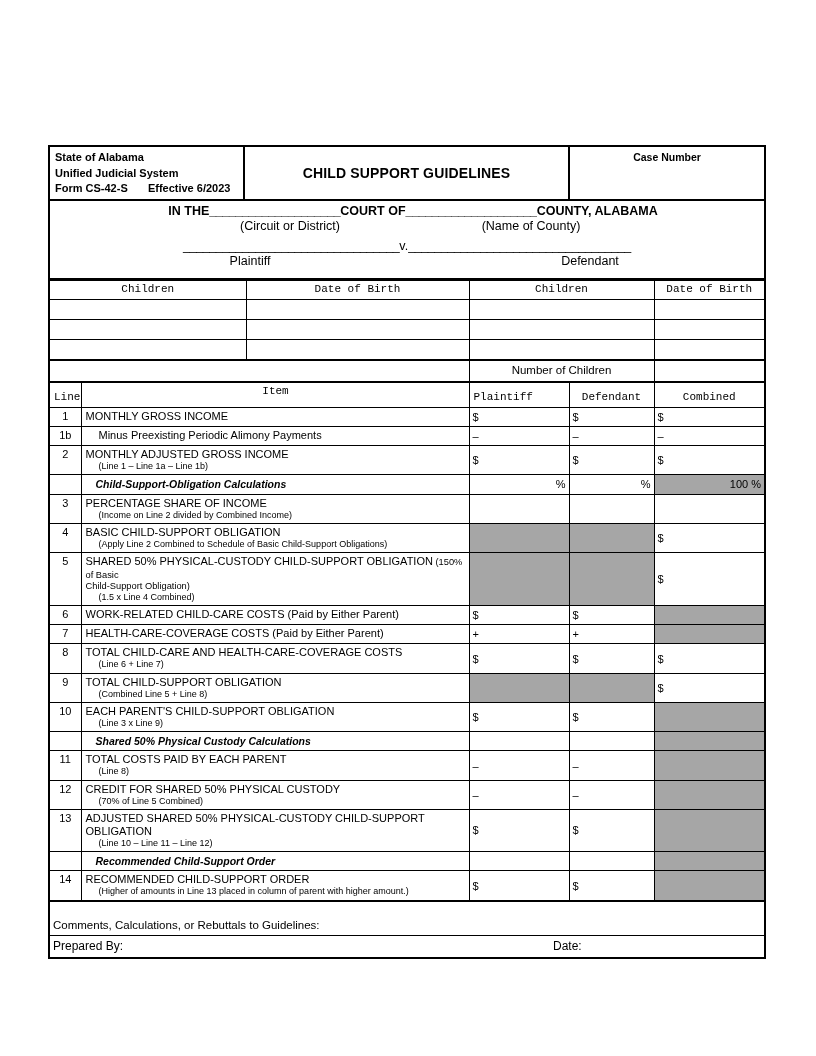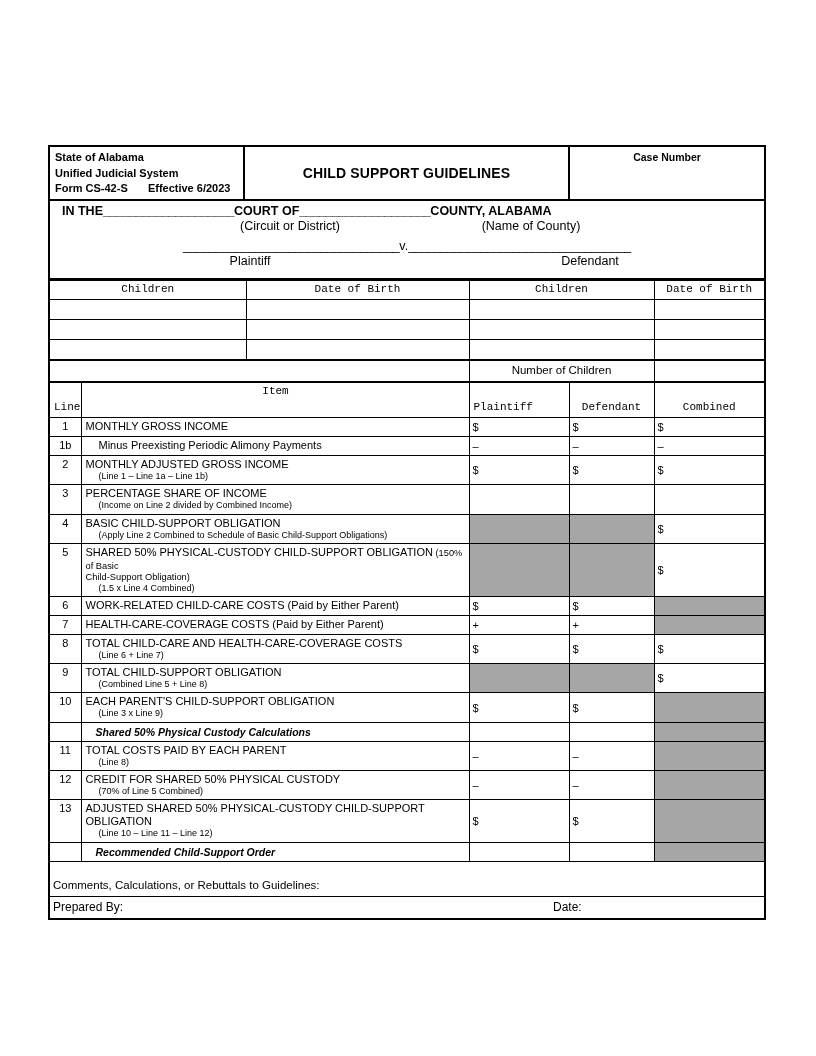--- a/index.html
+++ b/index.html
@@ -59,21 +59,21 @@
     text-align: center;
     font-weight: bold;
     font-size: 10.5px;
     padding-top: 4px;
     border-right: 2px solid #000;
     border-bottom: 2px solid #000;
     border-top: 2px solid #000;
   }
 
   .courtline {
-    text-align: left;
+    text-align: center;
     font-weight: bold;
     font-size: 12.5px;
     padding-top: 4px;
     white-space: nowrap;
     padding-left: 12px;
   }
   .courtsub {
     text-align: center;
     font-size: 12.5px;
     padding-bottom: 3px;
@@ -106,21 +106,21 @@
   .noc td {
     font-size: 11.5px;
     text-align: center;
     padding: 3px 0 4px 0;
   }
 
   
   .colhead td {
     text-align: center;
     font-size: 11px;
-    padding: 18px 0 3px 0;
+    padding: 8px 0 3px 0;
   }
   .colhead td.item { text-align: center; }
   .colhead td.line { text-align: left; padding-left: 4px; }
 
   td.lnum {
     text-align: center;
     font-size: 11px;
     padding-top: 2px;
   }
   td.item {
@@ -307,20 +307,27 @@
       <td class="lnum lft2">2</td>
       <td class="item">
         <span>MONTHLY ADJUSTED GROSS INCOME</span>
         <span class="sub">(Line 1 – Line 1a – Line 1b)</span>
       </td>
       <td class="val mid">$</td>
       <td class="val mid">$</td>
       <td class="val mid rgt2">$</td>
     </tr>
 
+    <tr>
+      <td class="lft2"></td>
+      <td class="sect">Child-Support-Obligation Calculations</td>
+      <td class="val r">%</td>
+      <td class="val r">%</td>
+      <td class="val r shade rgt2">100 %</td>
+    </tr>
 
     <tr>
       <td class="lnum lft2">3</td>
       <td class="item">
         <span>PERCENTAGE SHARE OF INCOME</span>
         <span class="sub">(Income on Line 2 divided by Combined Income)</span>
       </td>
       <td class="val"></td>
       <td class="val"></td>
       <td class="val rgt2"></td>
@@ -440,20 +447,30 @@
     </tr>
 
     <tr>
       <td class="lft2"></td>
       <td class="sect">Recommended Child-Support Order</td>
       <td class="val"></td>
       <td class="val"></td>
       <td class="val shade rgt2"></td>
     </tr>
 
+    <tr>
+      <td class="lnum lft2 botline">14</td>
+      <td class="item botline">
+        <span>RECOMMENDED CHILD-SUPPORT ORDER</span>
+        <span class="sub">(Higher of amounts in Line 13 placed in column of parent with higher amount.)</span>
+      </td>
+      <td class="val mid botline">$</td>
+      <td class="val mid botline">$</td>
+      <td class="val shade rgt2 botline"></td>
+    </tr>
   </tbody>
     </table>
 
   <table style="margin-top:-1px">
     <colgroup>
         <col style="width:716px">
       </colgroup>
     <tbody>
         <tr class="comments">
       <td style="border-top:0">

